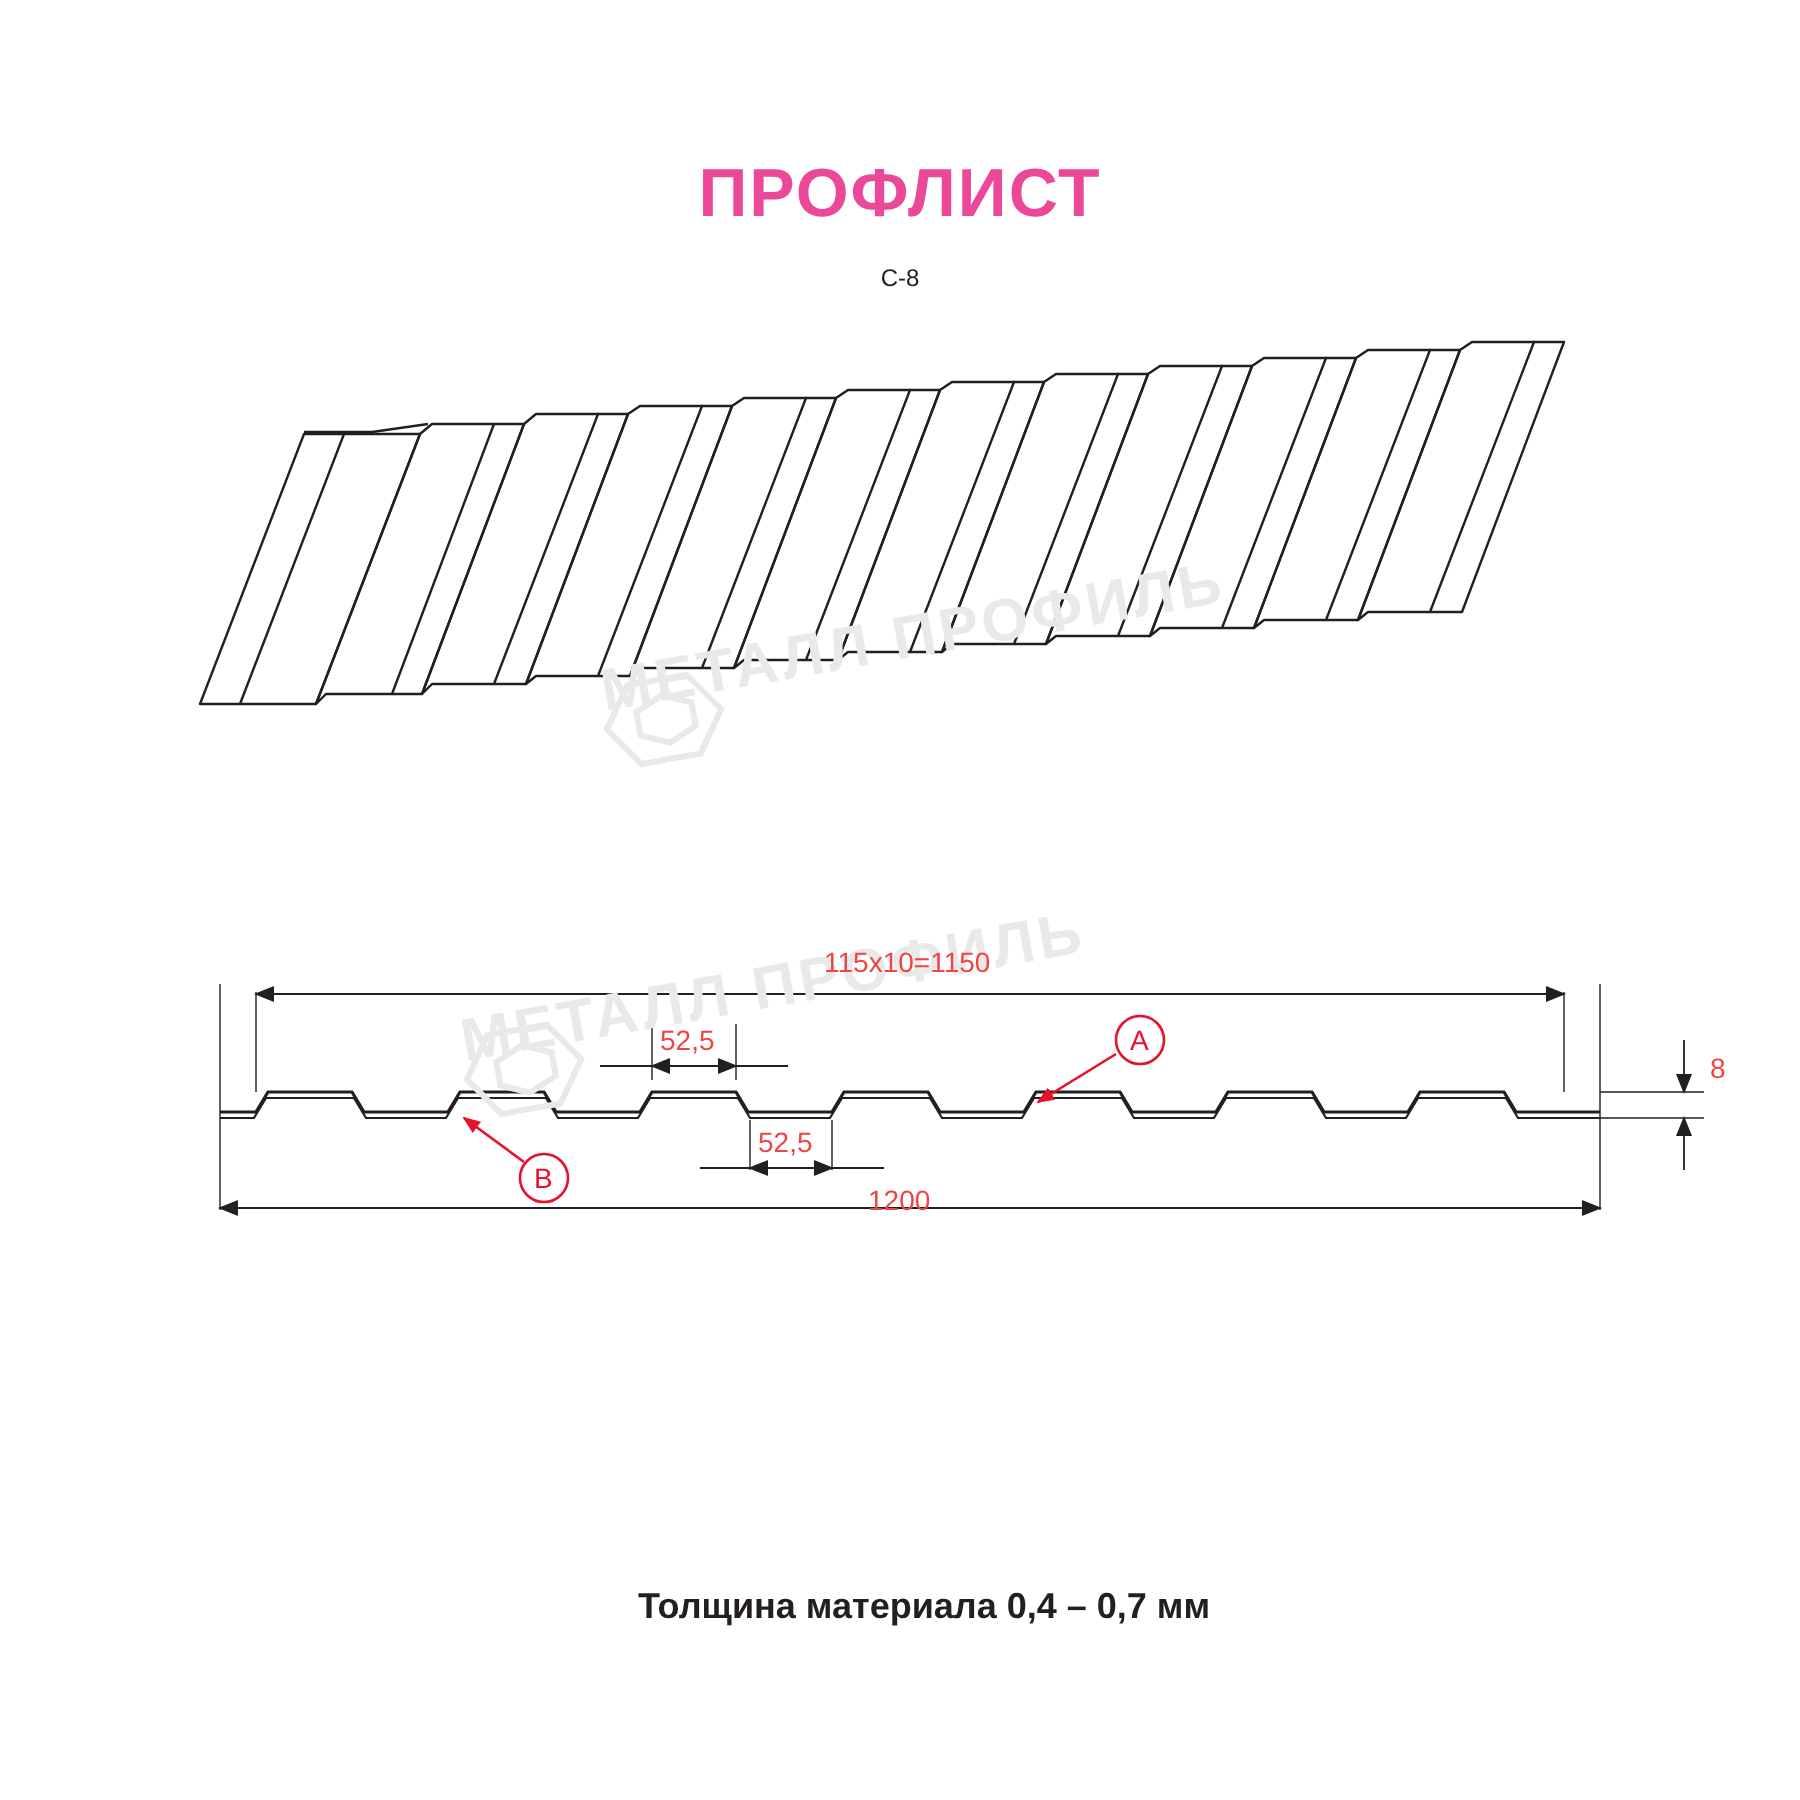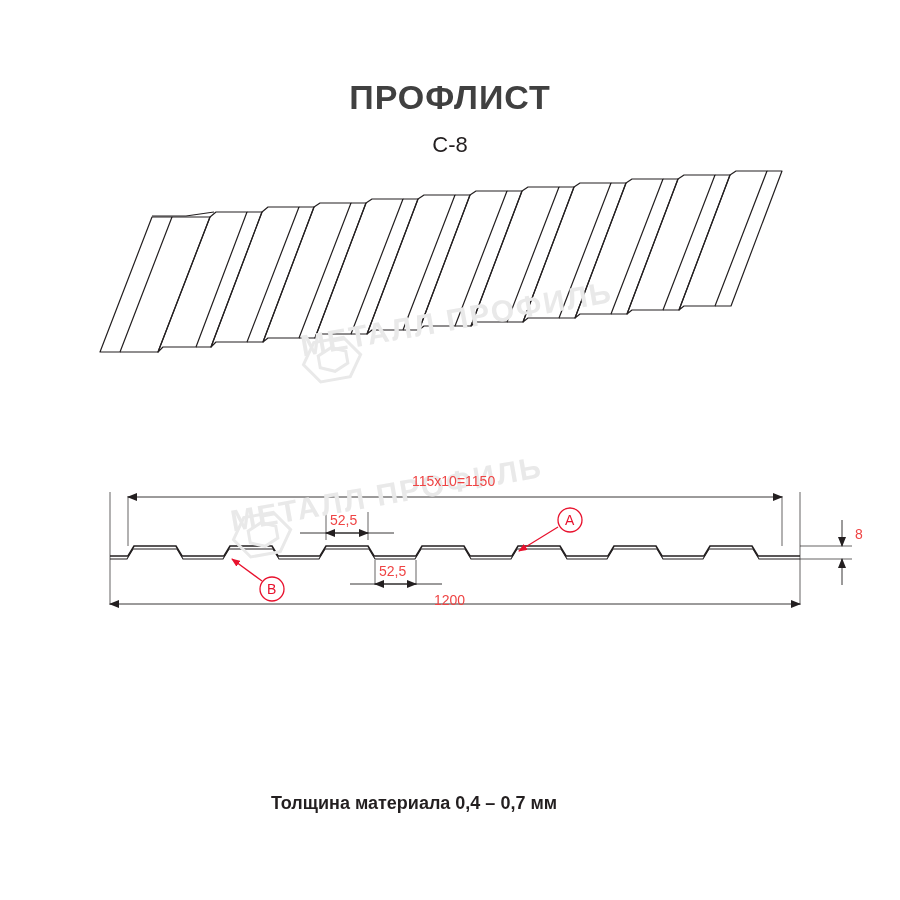--- a/index.html
+++ b/index.html
@@ -24,40 +24,41 @@
   }
   .title {
     position: absolute;
     left: 0;
     top: 78px;
     width: 900px;
     text-align: center;
     font-size: 34px;
     font-weight: bold;
     letter-spacing: 1px;
-    color: #404040;
+    color: #ec4899;
   }
   .subtitle {
     position: absolute;
     left: 0;
     top: 132px;
     width: 900px;
     text-align: center;
-    font-size: 22px;
+    font-size: 12px;
     color: #231f20;
   }
   .footnote {
     position: absolute;
     left: 0;
     top: 793px;
     width: 828px;
     text-align: center;
     font-size: 18px;
     font-weight: bold;
     color: #231f20;
+    padding-left: 48px;
   }
   .dim-label {
     position: absolute;
     font-size: 14px;
     color: #ef4444;
     white-space: nowrap;
   }
   .callout-label {
     position: absolute;
     font-size: 14px;

